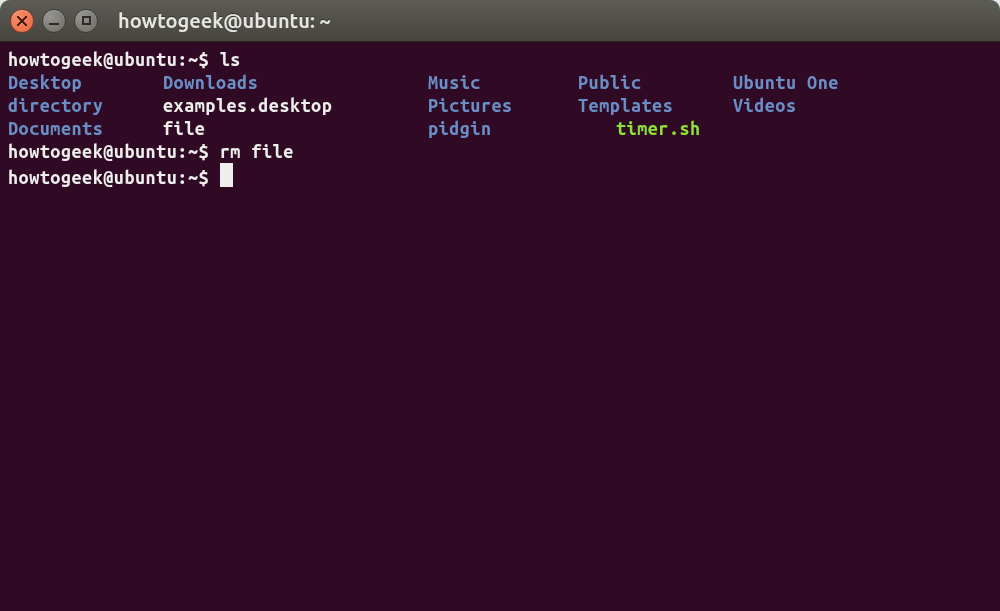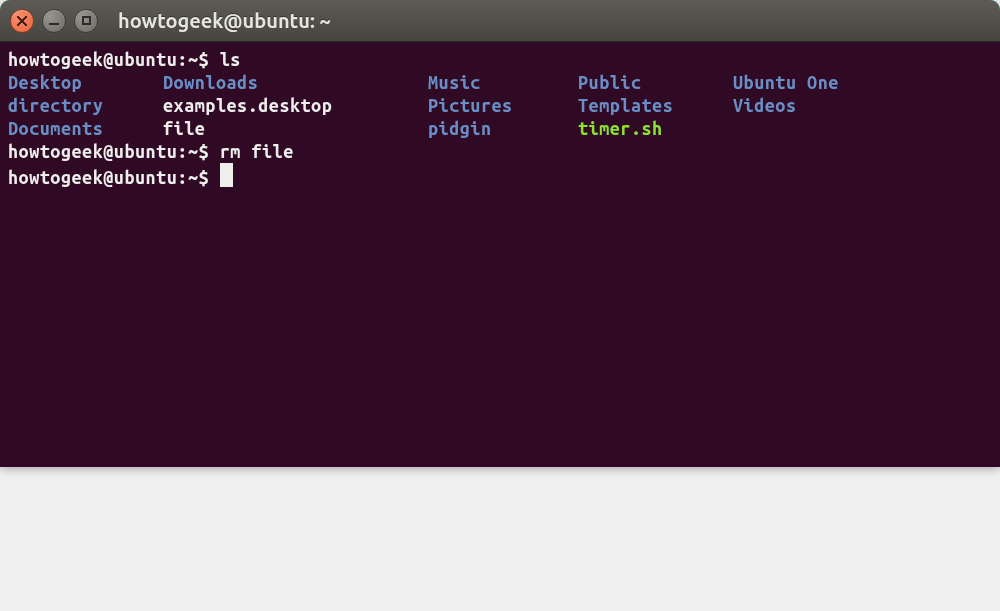--- a/index.html
+++ b/index.html
@@ -8,21 +8,21 @@
       box-sizing: border-box;
     }
     body {
       width: 1000px;
       height: 611px;
       background: #f0f0f0;
       font-family: "Ubuntu Mono", "DejaVu Sans Mono", monospace;
     }
     .window {
       width: 1000px;
-      height: 467px;
+      height: 611px;
       background: #22c55e;
       border-radius: 10px 10px 0 0;
       overflow: hidden;
       box-shadow: 0 2px 10px rgba(0,0,0,0.3);
     }
     .titlebar {
       height: 42px;
       background: linear-gradient(to bottom, #5c5b56 0%, #46453f 100%);
       display: flex;
       align-items: center;
@@ -100,21 +100,21 @@
       height: calc(100% - 42px);
       white-space: pre;
       letter-spacing: 0.5px;
       font-weight: bold;
     }
     .prompt-user { color: #eeeeec; }
     .prompt-sep { color: #eeeeec; }
     .prompt-path { color: #eeeeec; }
     .dir { color: #6a8ec6; }
     .file { color: #eeeeec; }
-    .exe { color: #8ae234; }
+    .exe { color: #8ae234; margin-left: 38px; }
     .cursor {
       display: inline-block;
       width: 13px;
       height: 24px;
       background: #eeeeec;
       vertical-align: text-bottom;
     }
     .ls-columns {
       display: grid;
       grid-template-columns: 155px 265px 150px 155px auto;

